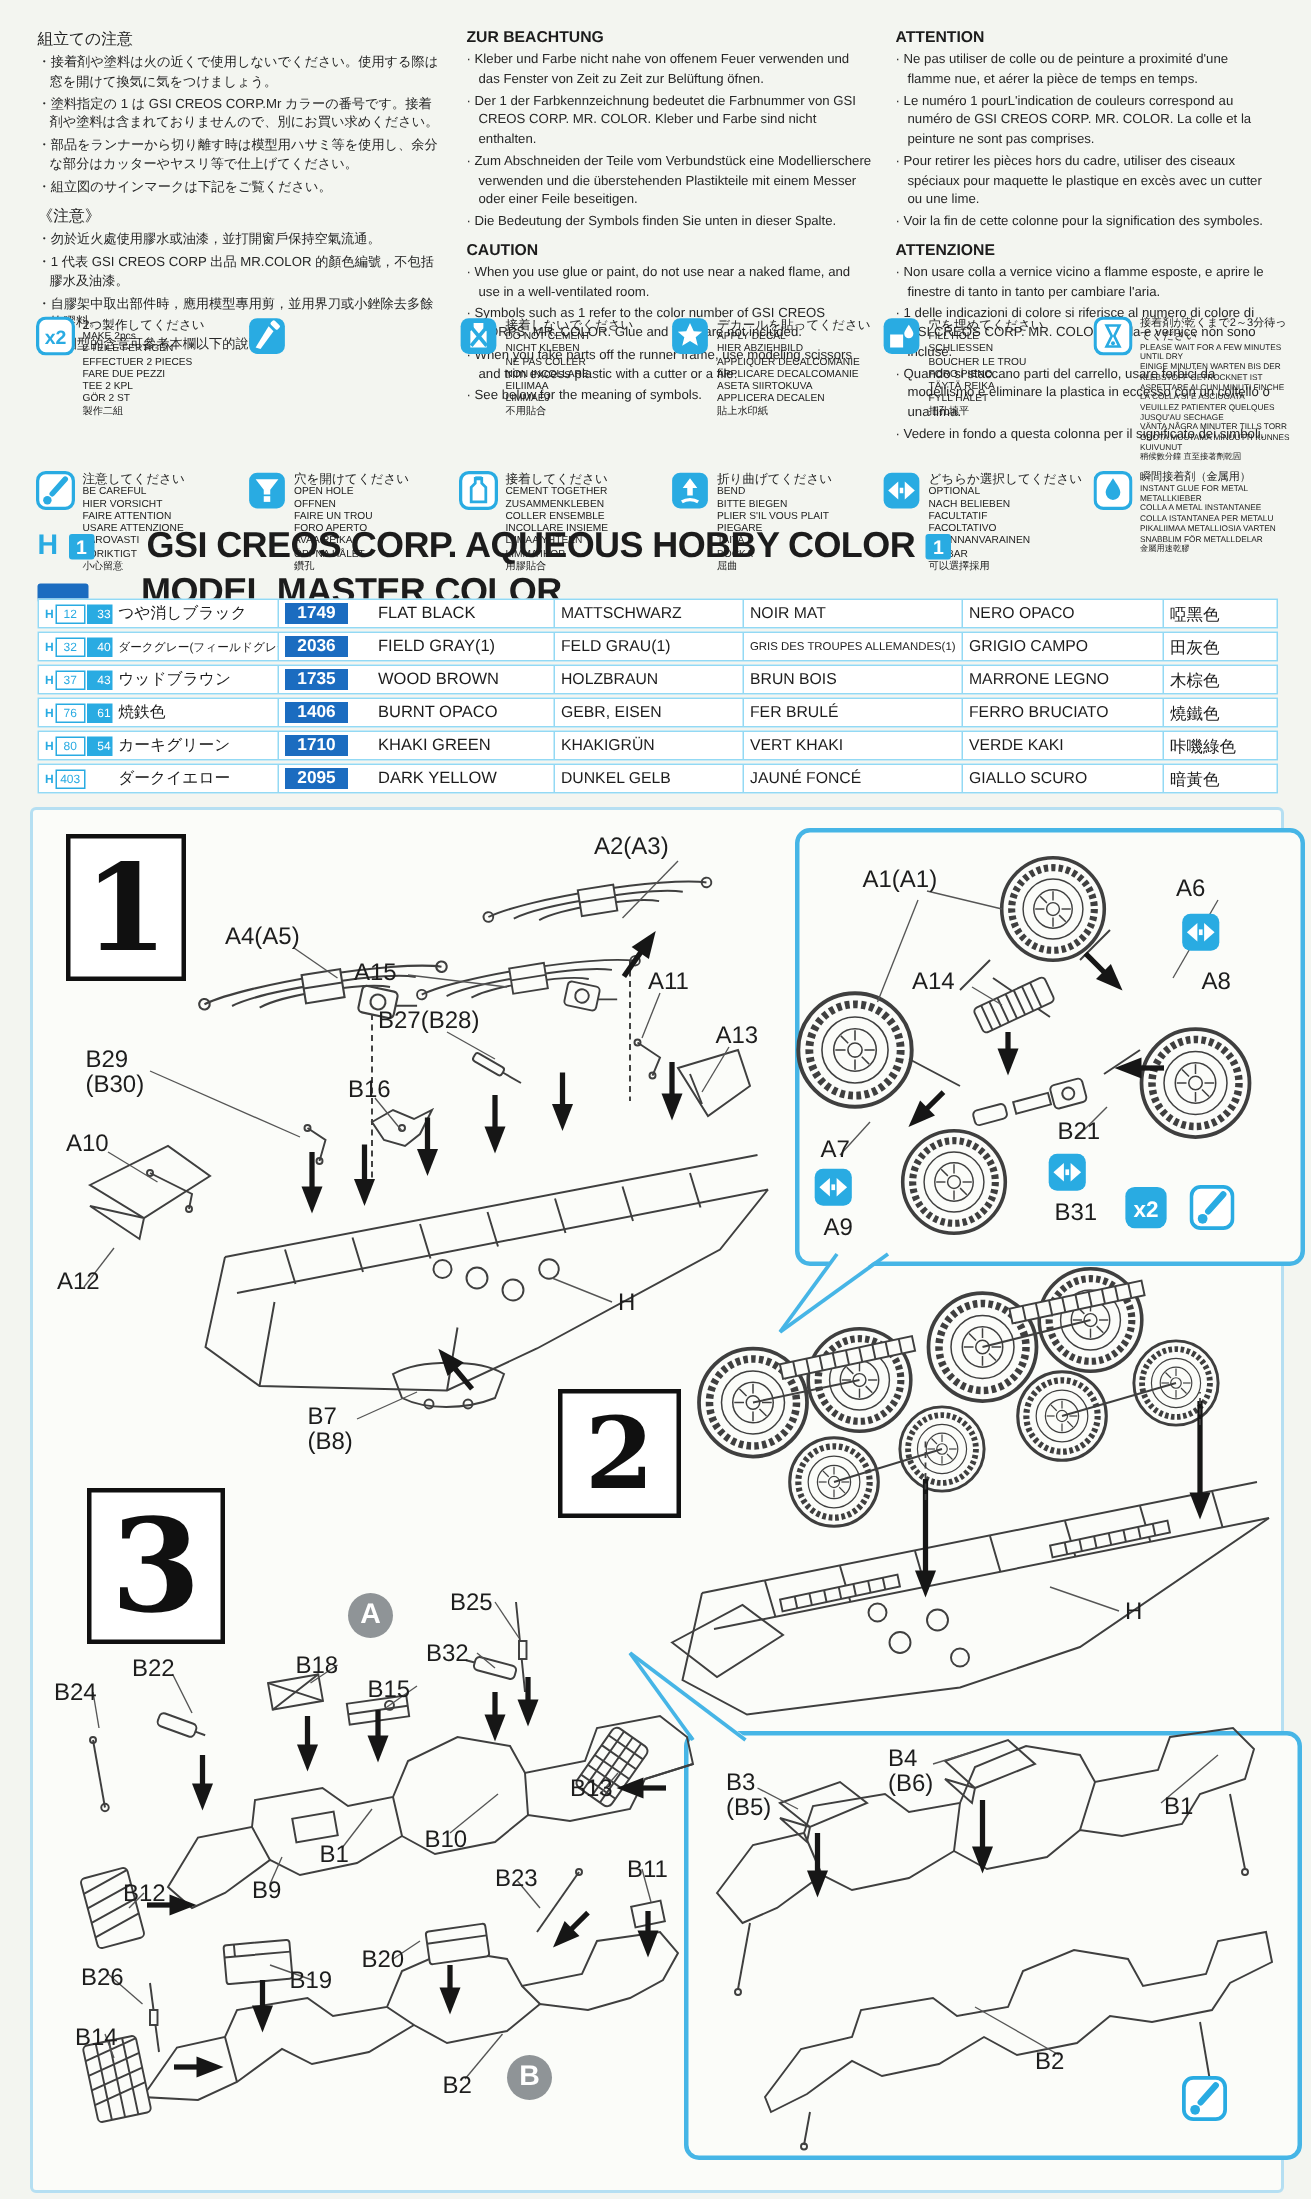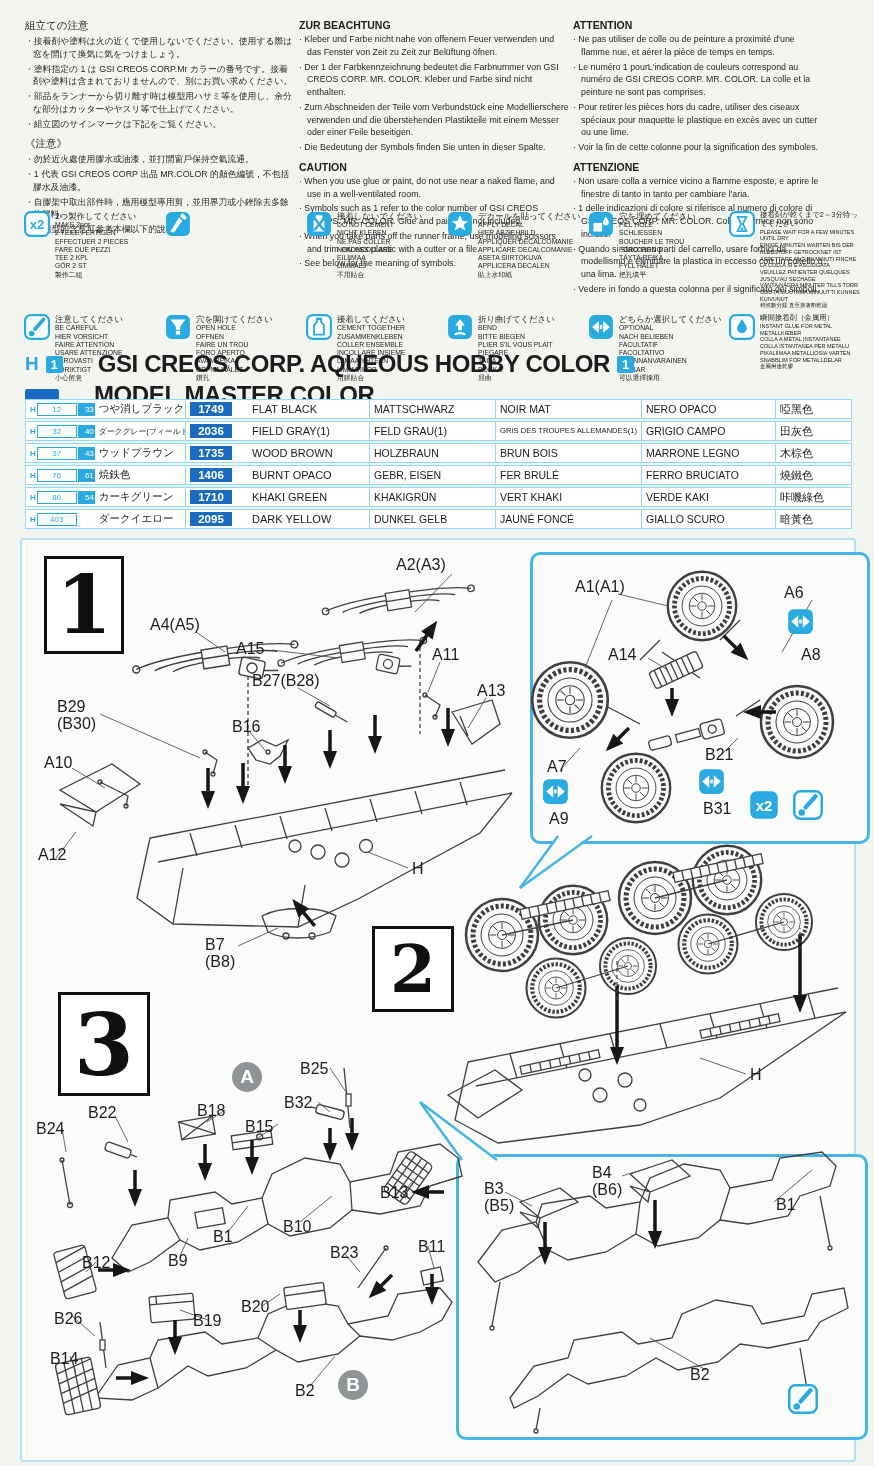--- a/index.html
+++ b/index.html
@@ -1,19 +1,19 @@
 <!DOCTYPE html>
 <html><head>
 <meta charset="utf-8">
 <style>
   html,body{margin:0;padding:0;background:#e8eae4;}
   .page{position:relative;width:874px;height:1466px;background:#f3f5f0;
         font-family:"Liberation Sans",sans-serif;color:#1c1c1c;overflow:hidden;margin:0 auto;}
   
-  .notes{position:absolute;top:12px;left:25px;display:flex;gap:4px;z-index:3;}
+  .notes{position:absolute;top:12px;left:25px;display:flex;gap:16px;z-index:3;}
   .ncol{width:270px;}
   .ncol.c3{width:252px;}
   .ntitle{font-size:10.5px;font-weight:bold;margin:7px 0 2px 0;}
   .ntitle.jp{font-weight:normal;}
   .nitem{font-size:8.8px;line-height:1.45;margin-bottom:2px;padding-left:8px;text-indent:-8px;color:#262626;}
   
   .symbols{position:absolute;left:24px;top:211px;width:838px;z-index:3;}
   .symrow{display:flex;margin-bottom:5px;}
   .symcell{display:flex;width:141px;}
   .symcell.wide{width:133px;}
@@ -34,21 +34,21 @@
   .ctable{position:absolute;left:25px;top:399px;width:827px;z-index:3;}
   .crow{display:flex;height:18px;background:#fff;border:1px solid #93d9f4;margin-bottom:2px;align-items:stretch;}
   .cc{border-right:1px solid #93d9f4;display:flex;align-items:center;padding:0 4px;box-sizing:border-box;overflow:hidden;}
   .cc.c1{width:160px;}
   .cc.c2{width:184px;}
   .cc.c3{width:126px;font-size:10.5px;}
   .cc.c4{width:146px;font-size:10.5px;line-height:1;}
   .cc.c5{width:134px;font-size:10.5px;}
   .cc.c6{flex:1;font-size:11px;border-right:none;}
   .aqH{color:#29abe2;font-size:8px;font-weight:bold;margin-right:1px;}
-  .aq1{min-width:16px;height:11px;border:1px solid #29abe2;color:#29abe2;font-size:8px;text-align:center;line-height:11px;padding:0 11px;}
+  .aq1{min-width:16px;height:11px;border:1px solid #29abe2;color:#29abe2;font-size:8px;text-align:center;line-height:11px;padding:0 1px;}
   .aq2{min-width:15px;height:13px;background:#29abe2;color:#fff;font-size:8px;text-align:right;line-height:13px;padding:0 1px;margin-left:1px;}
   .jpname{font-size:10.5px;margin-left:4px;white-space:nowrap;}
   .crow:nth-child(2) .jpname{font-size:7.8px;}
   .crow:nth-child(2) .c4{font-size:7.6px;}
   .mm{min-width:42px;height:14px;background:#1b6cc0;color:#fff;font-weight:bold;font-size:11.5px;
       display:flex;align-items:center;justify-content:center;margin-right:20px;flex:none;}
   .f-en{font-size:11px;}
   .empty{visibility:hidden;}
   
   .dbox{position:absolute;left:20px;top:538px;width:832px;height:920px;border:2px solid #b5dff2;

